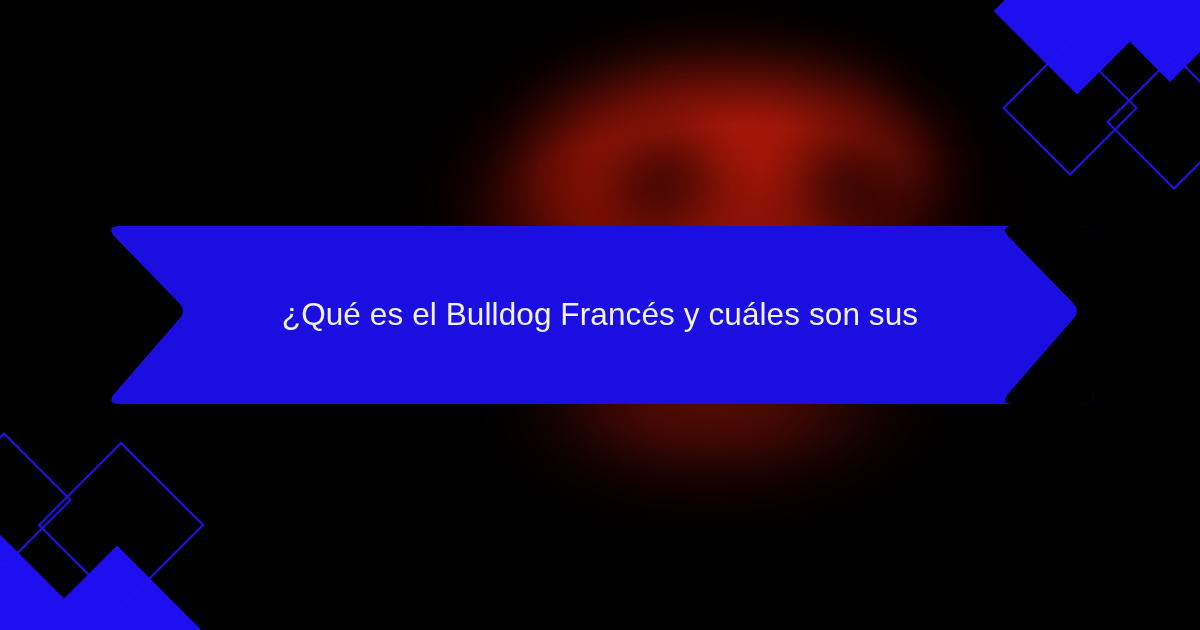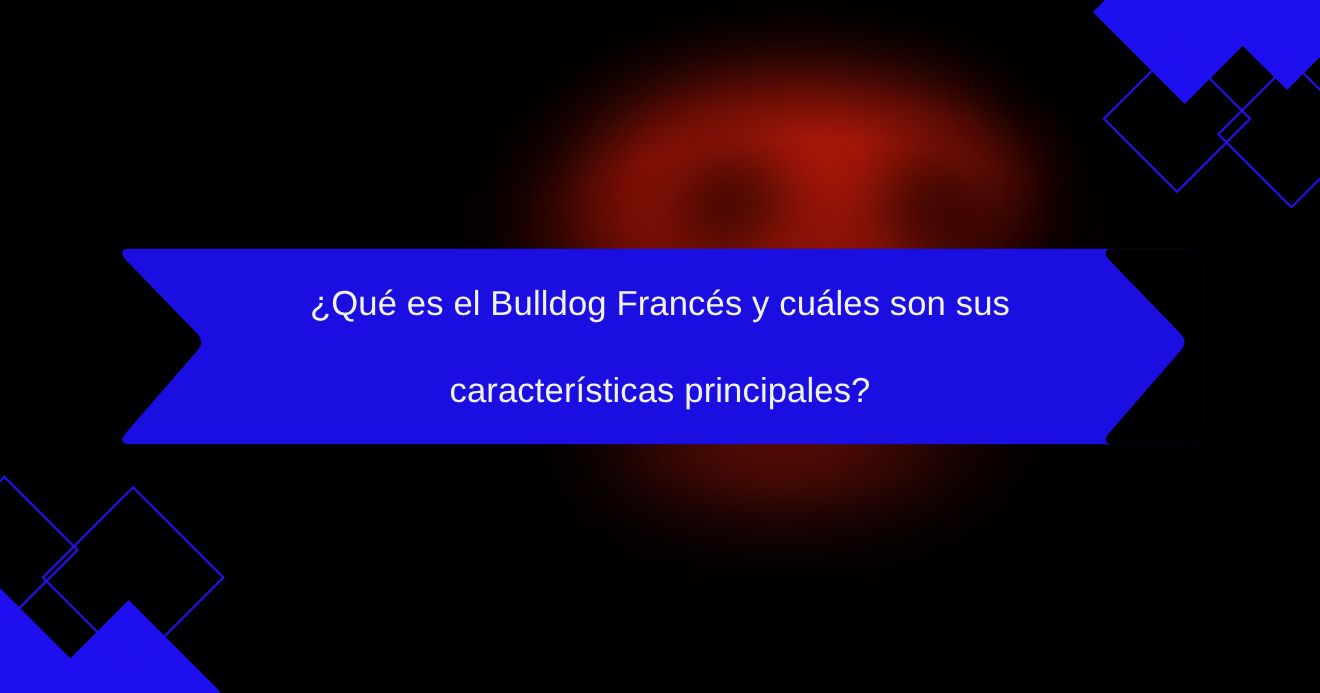--- a/index.html
+++ b/index.html
@@ -188,17 +188,16 @@
                Q 0 178 8 168
                L 74 92
                Q 80 85 74 78
                L 8 10
                Q 0 0 14 0 Z" fill="#1a0fe0"></path>
       <path d="M 974 0 Q 988 0 988 12 L 988 166 Q 988 178 974 178
                L 908 178 Q 894 178 902 168 L 968 92 Q 974 85 968 78 L 902 10 Q 894 0 908 0 Z" fill="#000000"></path>
     </svg>
     <div id="banner-text">
       <span class="ln">¿Qué es el Bulldog Francés y cuáles son sus</span>
-      <span class="ln">características principales?</span>
     </div>
   </div>
 
 </div>
 
 </body></html>

